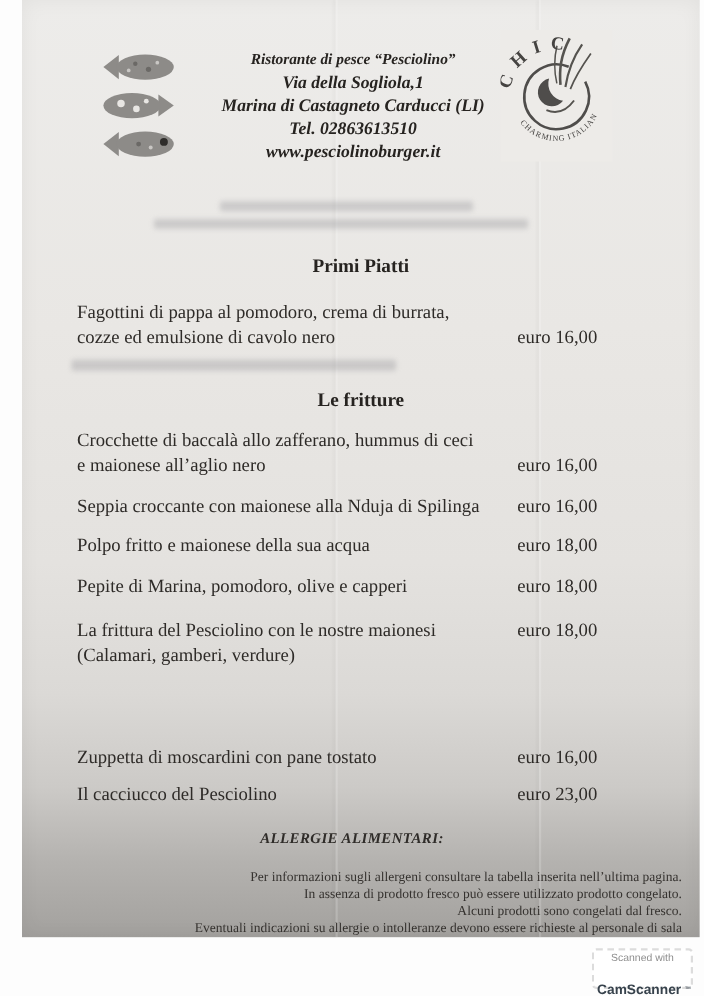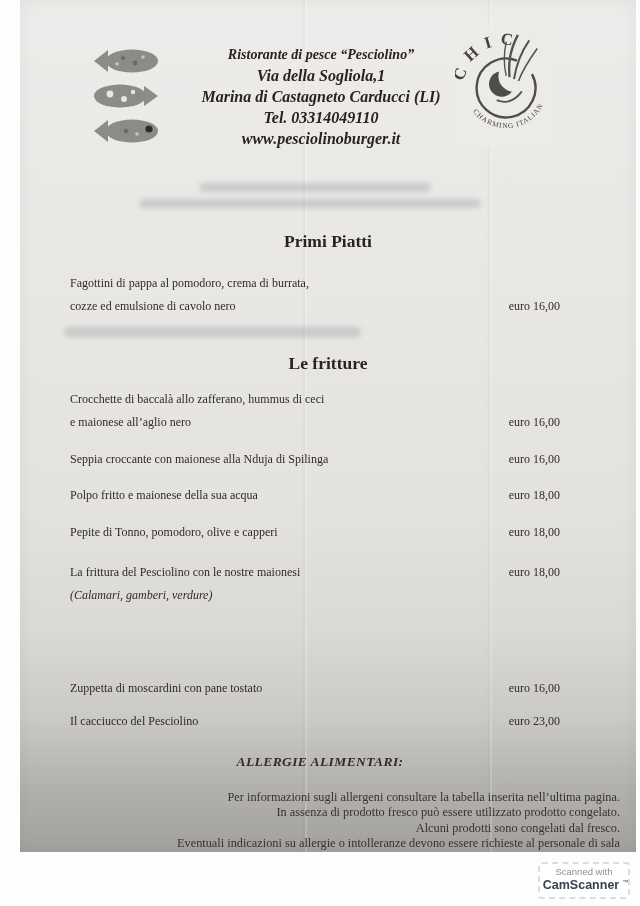--- a/index.html
+++ b/index.html
@@ -31,42 +31,42 @@
 
   .chic-stamp { position:absolute; left:435px; top:26px; width:102px; height:122px; }
 
   
   .ghost { position:absolute; filter:blur(2.5px); background:rgba(122,121,128,0.27);
            border-radius:2px; }
 
   
   .section-title { position:absolute; left:0; width:100%; text-align:center;
                    font-weight:bold; font-size:17.5px; color:#262320;font-family:Liberation Serif, serif; }
-  .item { position:absolute; left:50px; right:76px; display:flex;
+  .item { position:absolute; left:50px; right:93px; display:flex;
           justify-content:space-between; align-items:flex-start;
-          font-size:12px; line-height:23px; color:#2e2b28; }
+          font-size:17px; line-height:23px; color:#2e2b28; }
   .item.align-end { align-items:flex-end; }
   .item-name { max-width:430px; }
   .item-price { white-space:nowrap;text-align:right; }
-  .note { font-style:italic; }
+  .note { }
 
   
   .allergy { position:absolute; top:754px; left:0; right:16px; text-align:center;
              color:#2f2c29; }
   .allergy-title { font-weight:bold; font-size:13.5px; letter-spacing:0.4px;font-style:italic; }
   .allergy-lines { margin-top:20px; font-size:12.3px; line-height:15.3px; color:#35322f;text-align:right; }
 
   
   .badge { position:absolute; left:538px; top:862px; width:92px; height:37px;
            background:#ffffff; border:2px dashed #dcdcdc; border-radius:4px;
            text-align:center; padding-top:3px; cursor:pointer;
            font-family:"Liberation Sans", sans-serif; }
   .badge-top { font-size:9.5px; color:#8e8e8e; line-height:10px; }
-  .badge-row { display:flex; justify-content:center;
-               gap:3px; margin-top:2px; }
+  .badge-row { display:flex; align-items:center; justify-content:center;
+               gap:3px; margin-top:16px; }
   .badge-app { font-size:12.5px; font-weight:bold; color:#37424c; line-height:13px; }
   .badge-tm { font-size:6px; color:#37424c; vertical-align:top; }
 </style>
 </head>
 <body>
 
 <div class="stage">
 
   <div class="paper">
 
@@ -95,21 +95,21 @@
         <circle cx="33" cy="15" r="2.2" fill="#6b6966"></circle>
           <circle cx="44" cy="18" r="1.8" fill="#c9c7c4"></circle>
         <circle cx="56" cy="13" r="3.6" fill="#2e2c2a"></circle>
       </svg>
     </div>
 
     <div class="header">
       <div class="name">Ristorante di pesce “Pesciolino”</div>
       <div>Via della Sogliola,1</div>
       <div>Marina di Castagneto Carducci (LI)</div>
-      <div>Tel. 03314049110</div>
+      <div>Tel. 02863613510</div>
       <div>www.pesciolinoburger.it</div>
     </div>
 
     <div class="chic-stamp">
       <svg width="102" height="122" viewBox="0 0 104 122">
         <rect x="0" y="0" width="104" height="122" fill="#edebe8"></rect>
         <defs>
           <path id="arcTop" d="M11,49 A42,42 0 0 1 80,29" fill="none"></path>
           <path id="arcBottom" d="M13,76 A42,42 0 0 0 88,83" fill="none"></path>
         </defs>
@@ -159,21 +159,21 @@
       <div class="item-name">Seppia croccante con maionese alla Nduja di Spilinga</div>
       <div class="item-price">euro 16,00</div>
     </div>
 
     <div class="item" style="top:484px">
       <div class="item-name">Polpo fritto e maionese della sua acqua</div>
       <div class="item-price">euro 18,00</div>
     </div>
 
     <div class="item" style="top:521px">
-      <div class="item-name">Pepite di Tonno, pomodoro, olive e capperi</div>
+      <div class="item-name">Pepite di Marina, pomodoro, olive e capperi</div>
       <div class="item-price">euro 18,00</div>
     </div>
 
     <div class="item" style="top:561px">
       <div class="item-name">
         <div>La frittura del Pesciolino con le nostre maionesi</div>
         <div class="note">(Calamari, gamberi, verdure)</div>
       </div>
       <div class="item-price">euro 18,00</div>
     </div>

